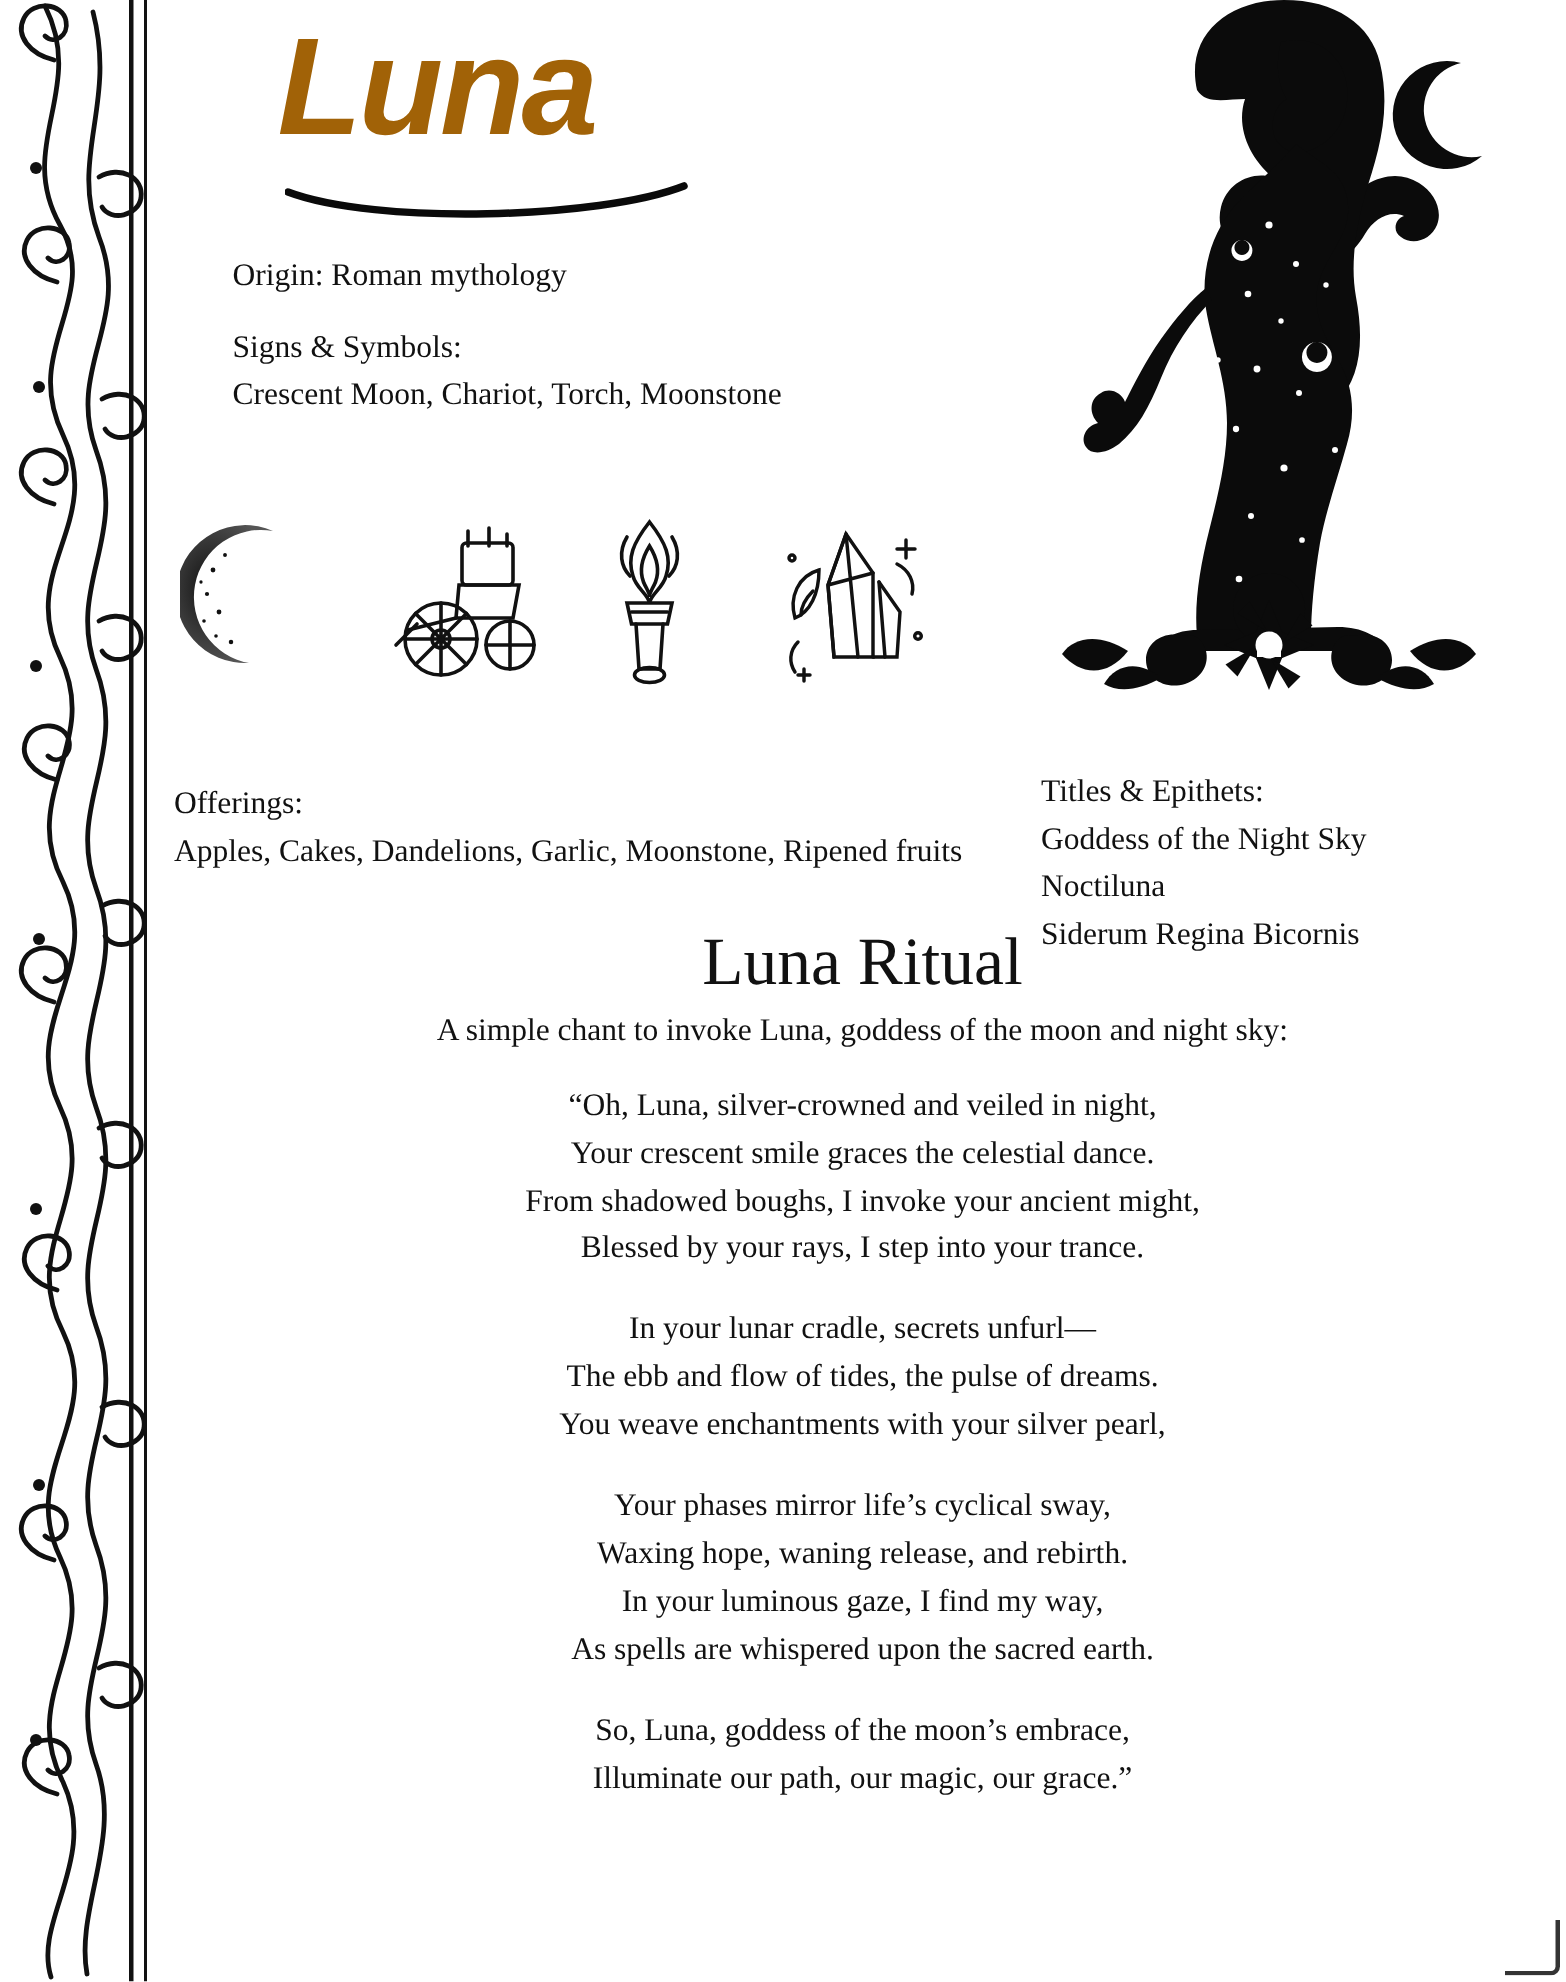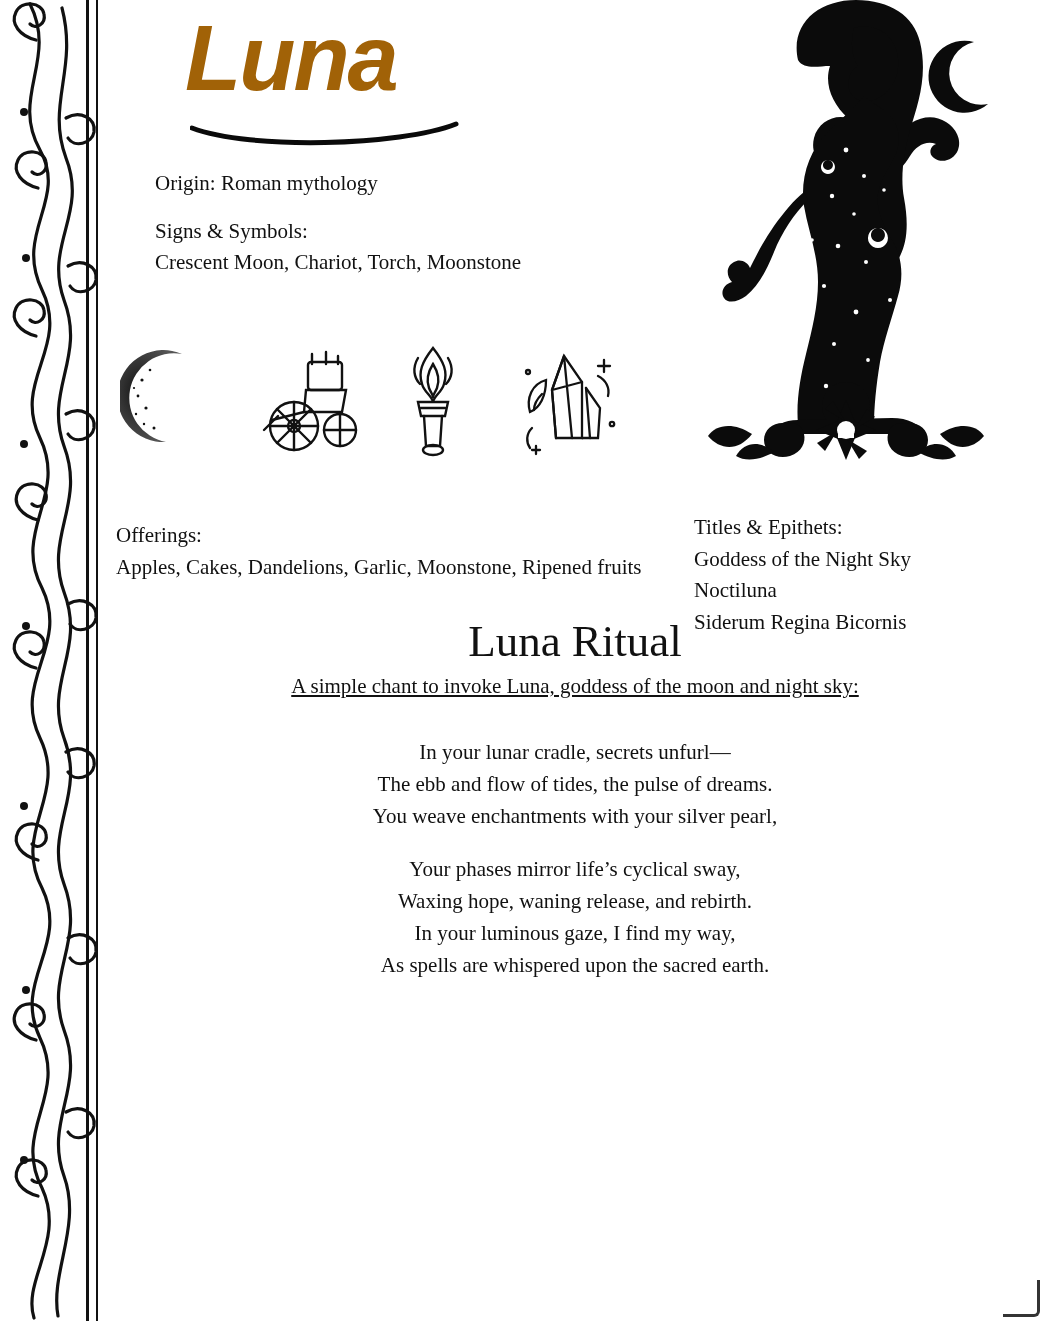--- a/index.html
+++ b/index.html
@@ -115,22 +115,21 @@
     width: 930px;
     text-align: center;
   }
   .ritual-heading {
     font-size: 45px;
     line-height: 1.15;
     margin-bottom: 6px;
   }
   .ritual-intro {
     font-size: 21px;
-    margin-bottom: 38px;
-    text-decoration: underline;
+    margin-bottom: 22px;
   }
   .stanza {
     font-size: 21px;
     line-height: 1.52;
     margin-bottom: 22px;
   }
   .stanza div { white-space: nowrap; }
 
   .corner-mark {
     position: absolute;
@@ -343,29 +342,39 @@
   <div class="label">Titles &amp; Epithets:</div>
   <div>Goddess of the Night Sky</div>
   <div>Noctiluna</div>
   <div>Siderum Regina Bicornis</div>
 </div>
 
 <div class="ritual">
   <div class="ritual-heading">Luna Ritual</div>
   <div class="ritual-intro">A simple chant to invoke Luna, goddess of the moon and night sky:</div>
 
+  <div class="stanza">
+    <div>“Oh, Luna, silver-crowned and veiled in night,</div>
+    <div>Your crescent smile graces the celestial dance.</div>
+    <div>From shadowed boughs, I invoke your ancient might,</div>
+    <div>Blessed by your rays, I step into your trance.</div>
+  </div>
 
   <div class="stanza">
     <div>In your lunar cradle, secrets unfurl—</div>
     <div>The ebb and flow of tides, the pulse of dreams.</div>
     <div>You weave enchantments with your silver pearl,</div>
   </div>
 
   <div class="stanza">
     <div>Your phases mirror life’s cyclical sway,</div>
     <div>Waxing hope, waning release, and rebirth.</div>
     <div>In your luminous gaze, I find my way,</div>
     <div>As spells are whispered upon the sacred earth.</div>
   </div>
 
+  <div class="stanza">
+    <div>So, Luna, goddess of the moon’s embrace,</div>
+    <div>Illuminate our path, our magic, our grace.”</div>
+  </div>
 </div>
 
 <div class="corner-mark"></div>
 
 </body></html>

